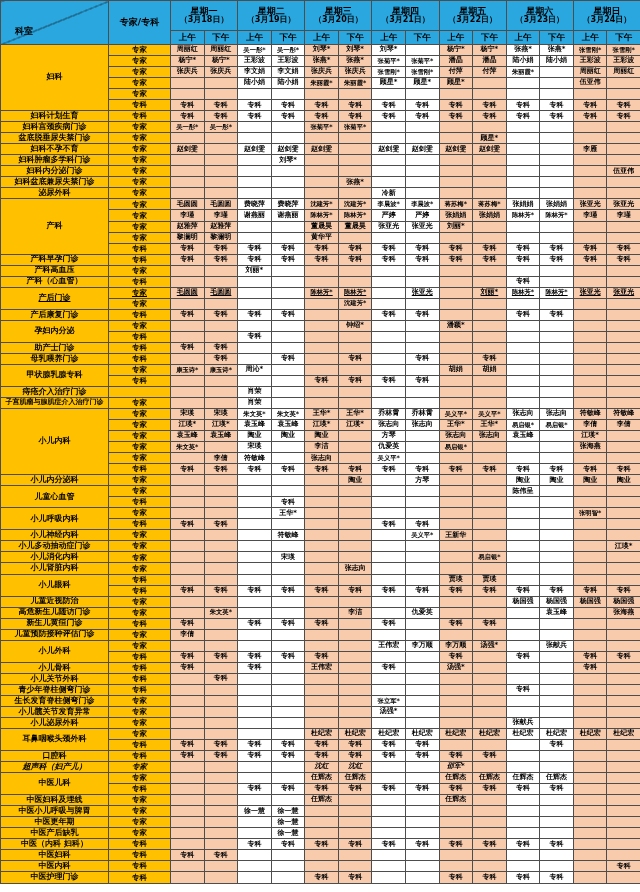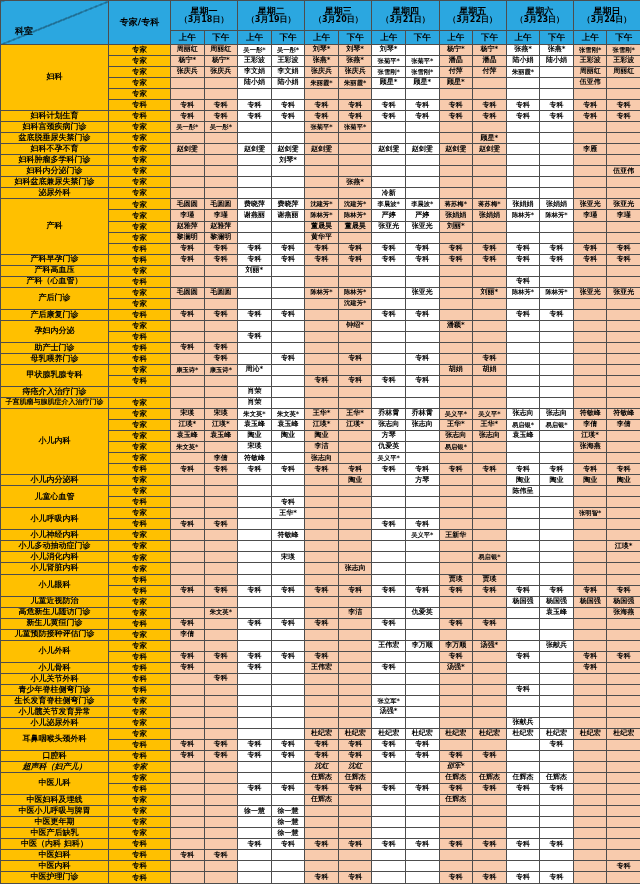--- a/index.html
+++ b/index.html
@@ -469,21 +469,21 @@
           <td class="cell odd"></td>
           <td class="cell even"></td>
           <td class="cell even"></td>
           <td class="cell odd"></td>
           <td class="cell odd"></td>
           <td class="cell even">专科</td>
           <td class="cell even"></td>
           <td class="cell odd"></td>
           <td class="cell odd"></td>
         </tr>
-        <tr style="height: 10px;">
+        <tr style="height: 10px; text-decoration: underline;">
           <td rowspan="2" class="gold deptcell">产后门诊</td>
           <td class="lbl">专家</td>
           <td class="cell odd">毛圆圆</td>
           <td class="cell odd">毛圆圆</td>
           <td class="cell even"></td>
           <td class="cell even"></td>
           <td class="cell odd sm">陈林芳*</td>
           <td class="cell odd sm">陈林芳*</td>
           <td class="cell even"></td>
           <td class="cell even">张亚光</td>

